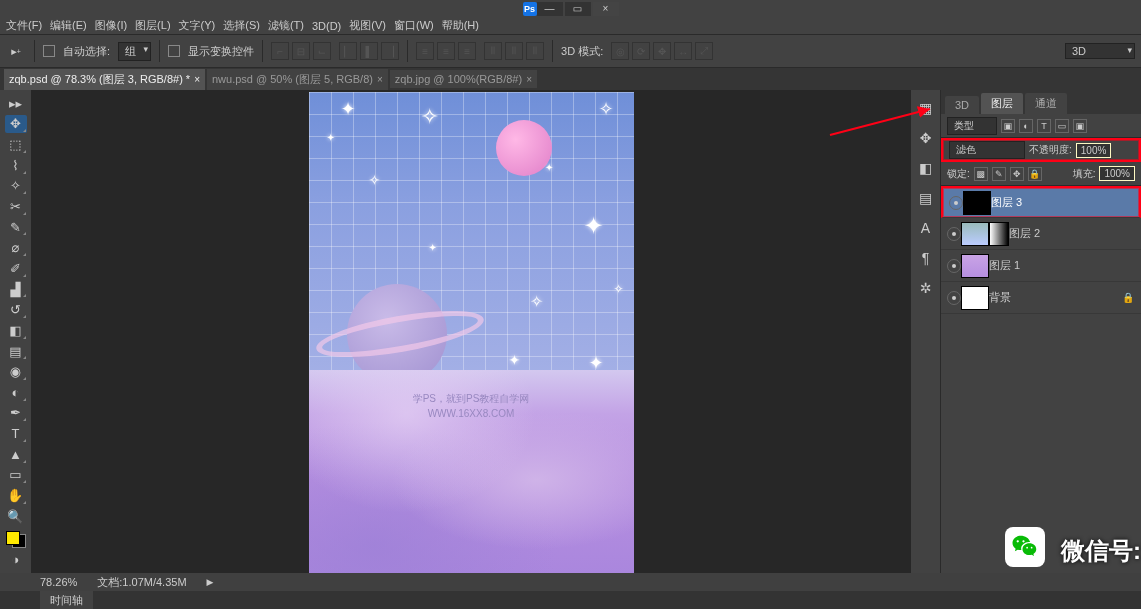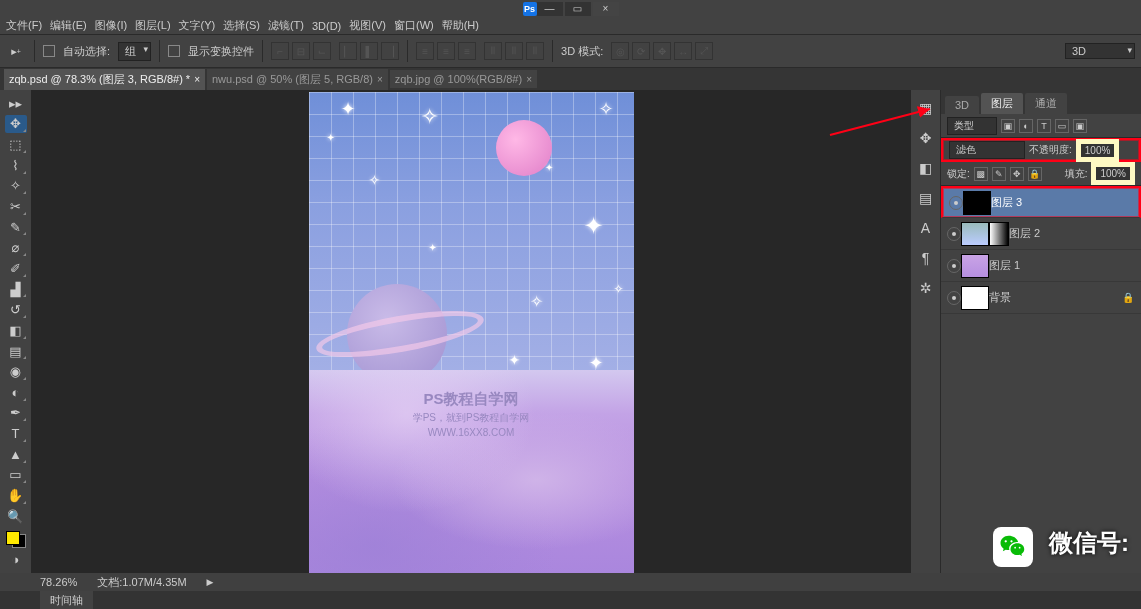--- a/index.html
+++ b/index.html
@@ -66,21 +66,21 @@
   .riconcol { width: 30px; background: #424242; display: flex; flex-direction: column; align-items: center; gap: 10px; padding: 8px 0; border-right: 1px solid #2a2a2a; }
   .ricon { width: 20px; height: 20px; display: flex; align-items: center; justify-content: center; font-size: 14px; color: #ccc; }
   .panels { flex: 1; background: #424242; display: flex; flex-direction: column; font-size: 11px; }
   
   .panel-tabs { height: 24px; display: flex; align-items: flex-end; padding: 0 4px; gap: 2px; background: #353535; }
   .ptab { padding: 3px 10px; color: #aaa; background: #424242; border-radius: 2px 2px 0 0; }
   .ptab.active { background: #535353; color: #eee; }
   
   .panel-row { height: 24px; display: flex; align-items: center; padding: 0 6px; gap: 4px; border-bottom: 1px solid #2a2a2a; }
   .sel-box { background: #333; border: 1px solid #222; padding: 1px 10px 1px 6px; font-size: 10px; }
-  .pct-box { background: #333; border: 5px solid #fef9c3; padding: 1px 4px; font-size: 10px; min-width: 34px; text-align: right; }
+  .pct-box { background: #333; border: 1px solid #fef9c3; padding: 1px 4px; font-size: 10px; min-width: 34px; text-align: right; }
   .small-icon { width: 14px; height: 14px; border: 1px solid #666; display: flex; align-items: center; justify-content: center; font-size: 9px; }
   
   .highlight-red { border: 2px solid #ff0016; box-shadow: inset 0 0 0 1px #ff001688; }
   
   .layers-list { flex: 1; overflow: auto; }
   .layer-row { height: 32px; display: flex; align-items: center; padding: 0 6px; gap: 0; border-bottom: 1px solid #383838; }
   .layer-row.selected { background: #5a7aa8; color: #fff; }
   .eye { width: 14px; height: 14px; border: 1px solid #666; border-radius: 50%; position: relative; }
   .eye::after { content: ''; width: 4px; height: 4px; background: #ccc; border-radius: 50%; position: absolute; top: 4px; left: 4px; }
   .thumb { width: 28px; height: 24px; background: #fff; border: 1px solid #000; display: flex; }
@@ -91,21 +91,21 @@
   .mask-thumb { width: 20px; height: 24px; background: linear-gradient(90deg, #fff, #000); border: 1px solid #000; }
   .lock-icon { margin-left: auto; font-size: 10px; }
 
   .arrow-line { position: absolute; pointer-events: none; }
   
   
   .statusbar { height: 18px; background: #404040; display: flex; align-items: center; padding: 0 40px; font-size: 11px; gap: 20px; }
   .timelinebar { height: 18px; background: #333; display: flex; align-items: center; padding: 0 40px; font-size: 11px; }
   .timeline-tab { background: #424242; padding: 2px 10px; }
   
-  .wechat-overlay { position: absolute; right: 12px; bottom: 42px; display: flex; align-items: flex-start; gap: 16px; color: #fff; font-size: 24px; font-weight: bold; text-shadow: 0 0 4px #000; }
+  .wechat-overlay { position: absolute; right: 0; bottom: 42px; display: flex; align-items: flex-end; gap: 16px; color: #fff; font-size: 24px; font-weight: bold; text-shadow: 0 0 4px #000; }
   .wechat-icon { width: 40px; height: 40px; background: #fff; border-radius: 8px; display: flex; align-items: center; justify-content: center; }
   .wechat-icon svg { width: 30px; height: 30px; }
 </style>
 </head>
 <body>
 
 <div class="titlebar">
   <div class="ps-logo">Ps</div>
   <div class="window-controls">
     <div class="win-btn">—</div>
@@ -233,21 +233,20 @@
       <div class="star" style="top:6px;right:20px">✧</div>
       <div class="star" style="top:120px;right:30px;font-size:24px">✦</div>
       <div class="star" style="top:70px;right:80px;font-size:10px">✦</div>
       <div class="star" style="top:200px;right:90px;font-size:16px">✧</div>
       <div class="star" style="top:190px;right:10px;font-size:12px">✧</div>
       <div class="star" style="top:260px;left:200px;font-size:14px">✦</div>
       <div class="star" style="top:260px;right:30px;font-size:18px">✦</div>
       <div class="star" style="top:150px;left:120px;font-size:10px">✦</div>
       <div class="clouds"></div>
       <div class="watermark">
-        <div>PS教程自学网</div>
         <div class="sub">学PS，就到PS教程自学网</div>
         <div class="sub">WWW.16XX8.COM</div>
       </div>
     </div>
   </div>
 
   <div class="rightbox">
     <div class="riconcol">
       <div class="ricon">▦</div>
       <div class="ricon">✥</div>

